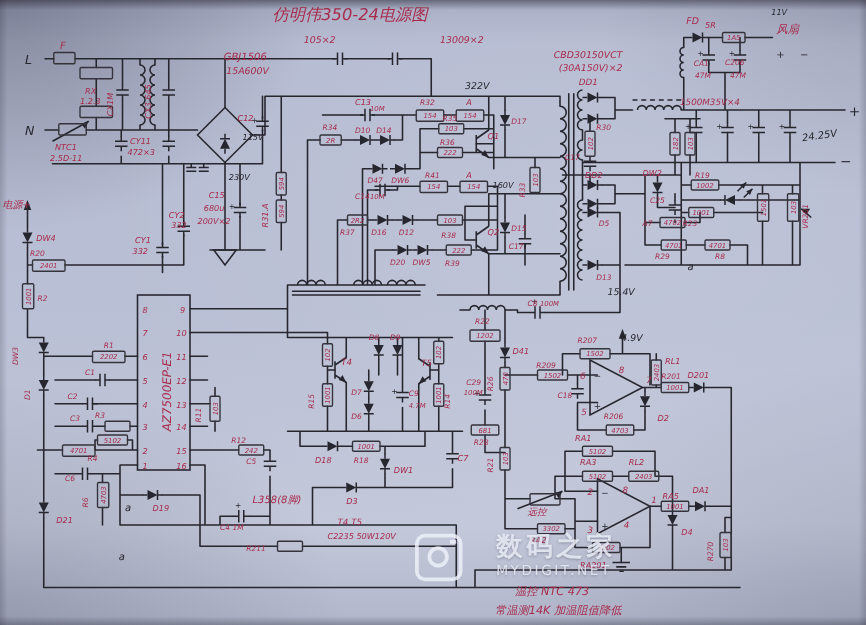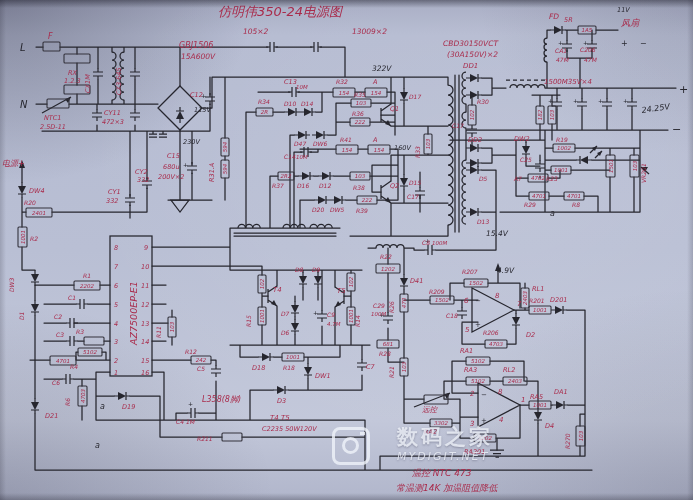--- a/index.html
+++ b/index.html
@@ -19,21 +19,21 @@
                linear-gradient(90deg, rgba(22,22,34,0.18), rgba(22,22,34,0) 6px),
                linear-gradient(270deg, rgba(22,22,34,0.18), rgba(22,22,34,0) 6px);}
   svg{position:absolute;left:0;top:0;}
   svg text{font-family:"DejaVu Sans",sans-serif;font-style:italic;}
   .wm{position:absolute;left:296px;top:427px;display:flex;align-items:flex-start;gap:27px;
       color:rgba(238,241,249,0.82);text-shadow:0 1px 2px rgba(55,55,80,0.35);padding-left:36px;}
   .wm-logo{width:32px;height:32px;border:3px solid currentColor;border-radius:8px;position:relative;flex:none;}
   .wm-logo::before{content:"";position:absolute;left:7px;top:7px;width:11px;height:11px;border:3px solid currentColor;border-radius:50%;}
   .wm-logo::after{content:"";position:absolute;right:2px;top:2px;width:5px;height:3px;background:currentColor;}
   .wm-name{font-size:21px;font-weight:bold;letter-spacing:3px;line-height:1;font-family:"DejaVu Sans",sans-serif;}
-  .wm-site{font-size:11px;letter-spacing:2px;line-height:1;margin-top:3px;font-family:"DejaVu Sans",sans-serif;font-style:italic;}
+  .wm-site{font-size:11px;letter-spacing:2px;line-height:1;margin-top:3px;font-family:"DejaVu Sans",sans-serif;}
 </style>
 </head>
 <body>
 
 <div class="stage">
   <svg width="693" height="500" viewBox="0 0 693 500">
     <g>
         <path d="M36,47 H43 M60,47 H268 M276,47 H312 M320,47 H345 M345,47 V77 M36,104 H47 M69,104 H158 M77,47 V54 M77,63 V85 M77,94 V104 M98,47 V68 M98,80 V104 M135,47 V68 M135,80 V104 M112,47 V52 M112,100 V104 M124,47 V52 M124,100 V104 M97,104 V109 M97,125 V131 M135,104 V109 M135,125 V131 M42,131 H210 M147,131 V179 M147,188 V212 M130,131 V196 M130,205 V218 M180,47 V86 M202,108 H212 M212,108 V77 M212,77 H448 M210,77 V95 M210,104 V131 M180,130 V200 M192,131 V164 M192,173 V200 M168,200 H212 M225,77 V138 M225,156 V160 M225,178 V200 M258,92 H290 M298,92 H333 M355,92 H365 M387,92 H395 M395,92 V135 M381,115 H395 M336,103 H351 M371,103 H395 M336,122 H350 M370,122 H395 M336,103 V135 M290,135 H294 M328,135 H336 M290,135 V228 M246,112 H256 M273,112 H284 M316,112 H322 M322,92 V112 M246,112 V228 M391,104 V77 M404,77 V88 M404,104 V126 M391,126 H448 M428,126 V134 M428,154 V155 M300,149 H336 M358,149 H368 M390,149 H398 M398,149 V200 M398,165 H372 M372,165 V192 M372,192 H381 M294,152 H302 M310,152 H318 M318,149 V152 M294,152 V228 M270,176 H278 M294,176 H298 M314,176 H318 M334,176 H350 M370,176 H398 M270,176 V228 M300,200 H314 M346,200 H357 M377,200 H398 M300,200 V228 M391,181 V155 M391,155 H448 M404,155 V174 M404,190 V203 M391,203 H448 M391,203 V236 M420,172 V187 M420,195 V212 M230,228 H340 M234,233 H336 M234,236 H336 M230,228 V247 M350,236 H448 M455,75 V232 M459,75 V232 M448,77 V85 M448,225 V236 M482,78 H492 M482,95 H492 M492,78 V95 M492,88 H506 M545,88 H676 M466,104 V112 M466,128 V160 M466,130 H500 M500,130 H668 M557,88 V98 M557,110 V130 M582,88 V98 M582,110 V130 M607,88 V98 M607,110 V130 M632,88 V98 M632,110 V130 M547,62 V88 M547,38 V30 M547,30 H550 M566,30 H578 M596,30 H614 M614,30 H618 M567,30 V40 M567,50 V58 M592,30 V40 M592,50 V58 M567,58 H592 M580,58 V88 M450,140 H545 M545,130 V212 M640,130 V212 M545,148 H553 M575,148 H640 M545,160 H576 M592,160 H640 M545,170 H551 M571,170 H610 M610,148 V155 M610,177 V212 M634,148 V155 M634,177 V212 M516,178 H528 M548,178 H560 M560,170 V178 M540,155 V160 M540,176 V178 M526,140 V142 M526,158 V166 M526,166 H540 M472,98 V105 M472,141 V148 M482,148 H492 M482,163 H492 M492,148 V163 M492,155 H516 M516,140 V196 M532,95 H560 M540,95 V106 M540,124 V140 M552,95 V106 M552,124 V140 M482,170 H496 M482,212 H496 M496,170 V250 M436,250 H496 M414,250 H424 M516,196 H529 M549,196 H564 M584,196 H598 M598,196 V212 M500,212 H640 M22,166 V182 M22,198 V212 M22,212 H26 M52,212 H147 M22,212 V227 M22,247 V270 M22,270 H35 M35,286 V300 M35,316 V398 M35,414 V470 M35,470 H592 M35,285 H74 M100,285 H110 M44,304 H76 M88,304 H110 M44,323 H66 M74,323 H110 M44,341 H66 M78,341 H84 M104,341 H110 M30,360 H50 M76,360 H110 M76,352 H78 M76,360 V352 M102,352 H106 M106,352 V360 M44,379 H62 M74,379 H96 M96,372 H110 M96,372 V420 M82,379 V386 M82,406 V420 M96,420 H365 M365,420 V470 M96,396 H114 M130,396 H160 M160,396 V437 M160,437 H222 M242,437 H365 M152,360 H191 M211,360 H216 M216,360 V365 M216,381 V420 M152,247 H230 M230,247 V270 M152,266 H262 M152,285 H166 M152,304 H166 M152,341 H166 M152,323 H168 M172,310 V317 M172,337 V345 M152,372 H164 M164,372 V420 M230,270 H362 M230,345 H370 M262,266 V275 M262,293 V307 M262,325 V345 M262,296 H268 M351,270 V273 M351,291 V307 M351,325 V345 M351,296 H344 M277,286 V270 M277,306 V345 M335,287 V270 M335,307 V345 M303,270 V272 M303,288 V300 M318,270 V272 M318,288 V300 M295,296 V301 M295,317 V319 M295,335 V345 M322,270 V310 M322,326 V345 M240,345 V357 M240,357 H258 M274,357 H282 M304,357 H340 M340,345 V357 M308,357 V363 M308,379 V390 M250,390 H273 M289,390 H362 M250,390 V420 M362,345 V359 M362,375 V390 M176,413 H187 M199,413 H216 M176,413 V420 M368,248 H376 M404,248 H414 M414,248 V250 M388,248 V264 M388,273 V312 M388,328 V340 M388,348 V362 M388,362 H404 M404,248 V274 M404,290 V294 M404,312 V358 M404,376 V423 M404,300 H430 M454,300 H478 M404,399 H424 M448,399 H460 M460,399 V438 M460,417 H478 M444,381 V399 M444,399 H448 M462,300 V307 M462,323 V344 M462,322 H478 M450,283 H464 M488,283 H520 M520,283 V308 M450,283 V300 M498,283 V270 M525,283 V288 M525,308 V310 M514,310 H529 M567,310 H585 M516,310 V313 M516,329 V344 M462,344 H485 M507,344 H516 M452,361 H466 M490,361 H524 M524,361 V381 M452,361 V393 M452,393 H478 M444,381 H466 M490,381 H503 M525,381 H538 M538,381 V408 M520,405 H529 M551,405 H552 M568,405 H585 M585,310 V456 M538,424 V456 M404,423 H430 M452,423 H460 M460,438 H474 M496,438 H520 M520,438 V405 M497,438 V450 M380,456 H585 M380,456 V470 M580,456 V446 M580,426 V414 M580,414 H585" fill="none" stroke="#26262e" stroke-width="1.25" stroke-linecap="round"></path>
       </g>
     <g>

